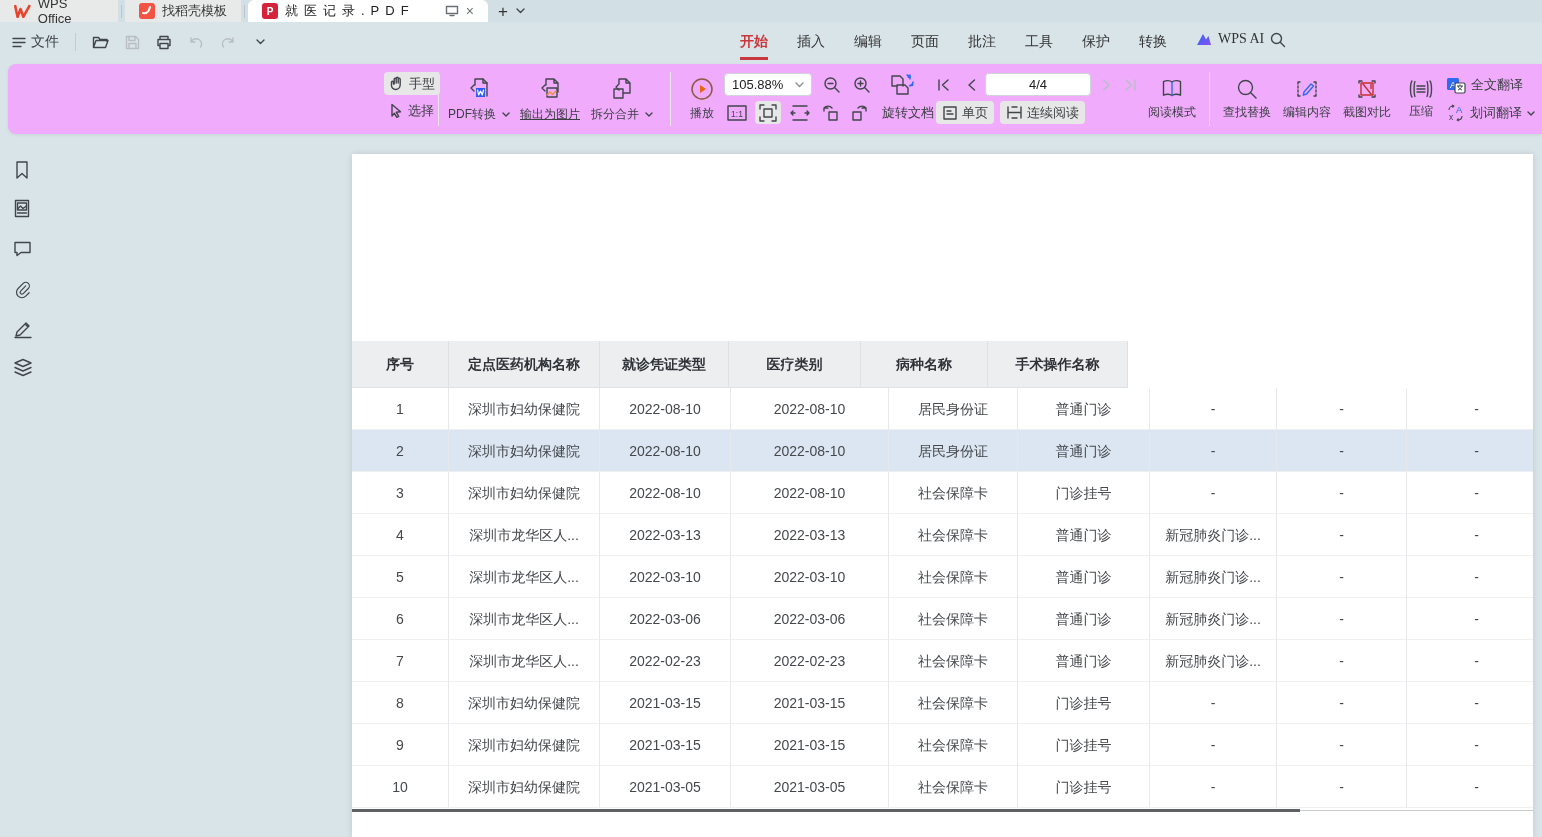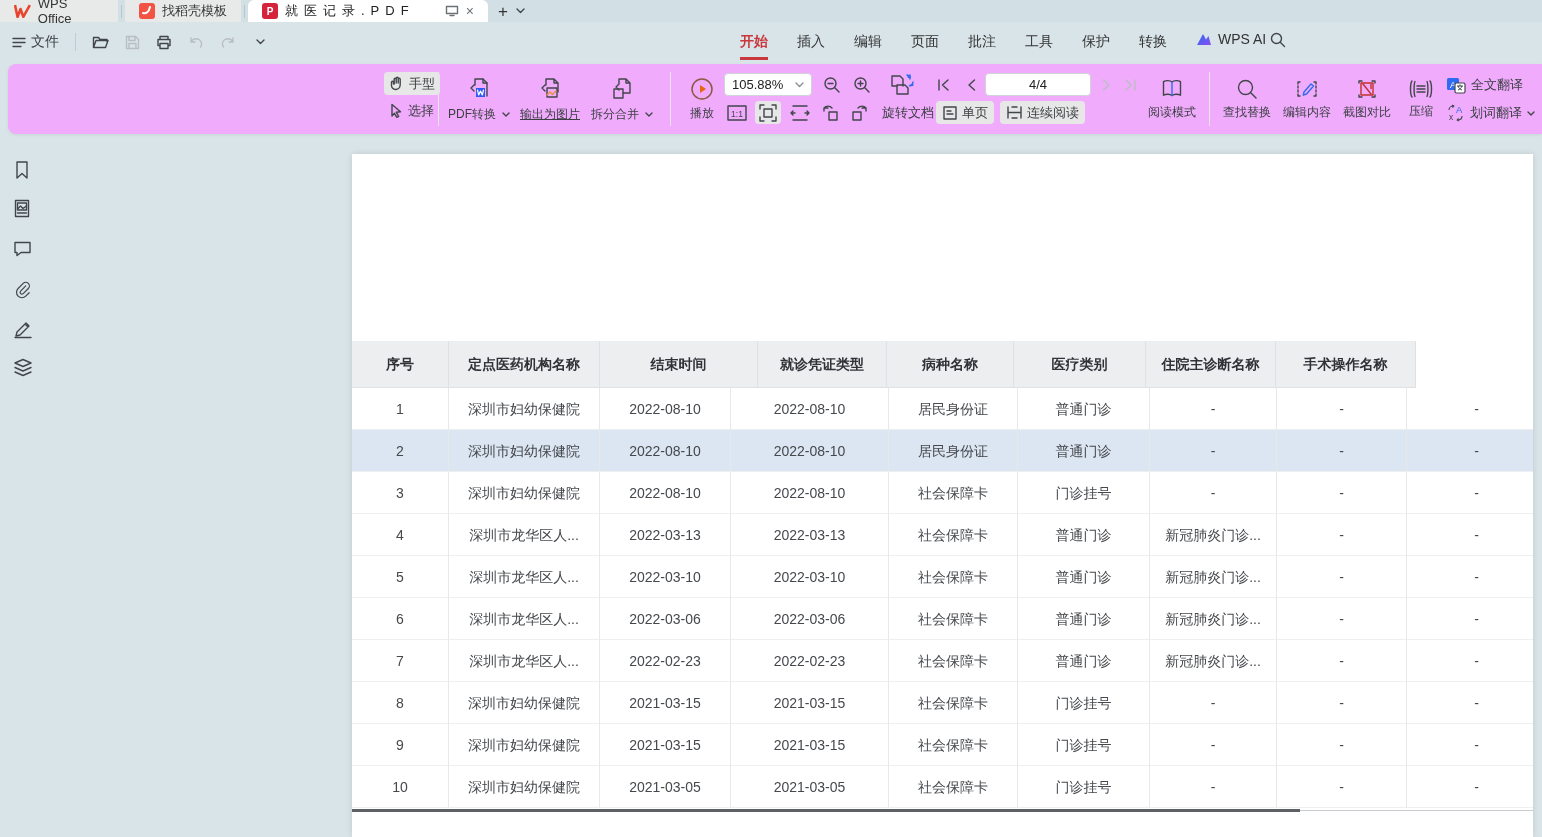--- a/index.html
+++ b/index.html
@@ -23,21 +23,21 @@
   
   .menurow { position:absolute; left:0; top:22px; width:1542px; height:40px; }
   .filegroup { position:absolute; left:8px; top:0; height:40px; display:flex; align-items:center; gap:8px; }
   .filelabel { font-size:14px; display:flex; align-items:center; gap:5px; padding:3px 4px; }
   .vdiv { width:1px; height:18px; background:#c0ccd1; margin:0 4px; }
   .iconbtn { width:24px; height:24px; display:flex; align-items:center; justify-content:center; border-radius:3px; }
   .menus { position:absolute; left:740px; top:0; height:40px; display:flex; align-items:center; gap:29px; }
   .mitem { font-size:14px; color:#333; position:relative; padding:2px 0; white-space:nowrap;font-family:Liberation Serif, serif; }
   .mitem.active { color:#c8393d; font-weight:bold; }
   .mitem.active::after { content:""; position:absolute; left:0; right:0; bottom:-7px; height:3px; background:#c8393d; }
-  .aibtn { position:absolute; left:1196px; top:9px; display:flex; align-items:center; gap:6px; font-size:14px; color:#333; }
+  .aibtn { position:absolute; left:1196px; top:9px; display:flex; align-items:center; gap:6px; font-size:14px; color:#333;font-family:Liberation Serif, serif; }
   .searchbtn { position:absolute; left:1270px; top:10px; }
   
   .panel { position:absolute; left:8px; top:64px; width:1534px; height:70px; background:#f0abfc;
     border-radius:8px 0 0 8px; box-shadow:0 1px 3px rgba(0,0,0,.07); }
   .pdivider { position:absolute; top:8px; height:54px; width:1px; background:#e6e6e6; }
   .toolstack { position:absolute; width:56px; }
   .stackbtn { height:23px; margin-bottom:4px; display:flex; align-items:center; gap:5px; padding:0 5px; border-radius:4px; font-size:13px; }
   .sel { background:#e7e7e7; }
   .bigbtn { position:absolute; top:6px; width:64px; height:58px; display:flex; flex-direction:column; align-items:center; justify-content:center; gap:4px; border-radius:4px; }
   .bigbtn .lbl { font-size:12px; color:#3c4043; white-space:nowrap; display:flex; align-items:center; gap:6px; }
@@ -438,25 +438,23 @@
         <path d="M10 1.5l8 3.5-8 3.5L2 5zM2 9.5l8 3.5 8-3.5M2 14l8 3.5L18 14"></path>
       </svg>
   </span>
 </div>
 
 <div class="page">
   <div class="vtable">
     <div class="trh">
         <div class="th" style="width: 97px;">序号</div>
         <div class="th" style="width: 151px; text-align: center;">定点医药机构名称</div>
-        <div class="th" style="width: 158px;">结束时间</div>
         <div class="th" style="width: 129px;">就诊凭证类型</div>
+        <div class="th" style="width: 132px;">医疗类别</div>
         <div class="th" style="width: 127px;">病种名称</div>
-        <div class="th" style="width: 132px;">医疗类别</div>
-        <div class="th" style="width: 130px;">住院主诊断名称</div>
         <div class="th" style="width: 140px;">手术操作名称</div>
       </div>
     <div>
         <div class="tr">
           <div class="td" style="width: 97px;">1</div>
           <div class="td" style="width: 151px;">深圳市妇幼保健院</div>
           <div class="td" style="width: 131px;">2022-08-10</div>
           <div class="td" style="width: 158px;">2022-08-10</div>
           <div class="td" style="width: 129px;">居民身份证</div>
           <div class="td" style="width: 132px;">普通门诊</div>

